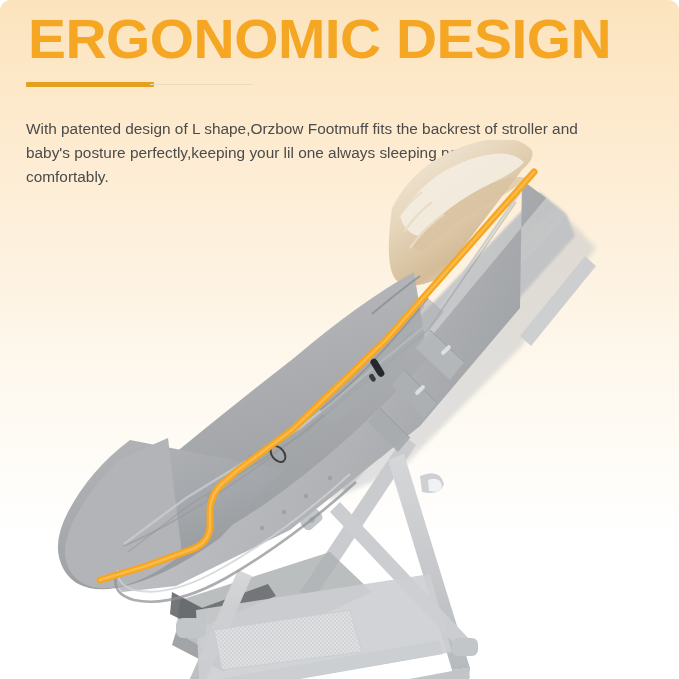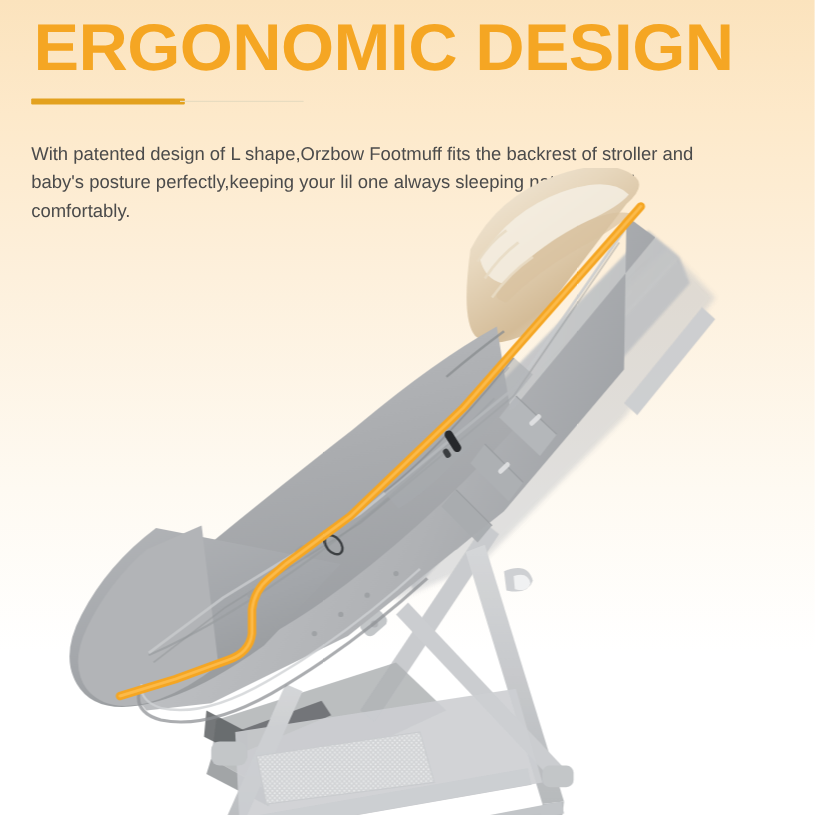--- a/index.html
+++ b/index.html
@@ -7,20 +7,21 @@
     width:679px;height:679px;
     font-family:"Liberation Sans", sans-serif;
     background:#ffffff;
     overflow:hidden;
   }
   #page{
     position:relative;
     width:679px;height:679px;
     background:linear-gradient(to bottom,#fbe3bd 0%,#fde9ca 14%,#fdf0dc 34%,#fefaf2 60%,#ffffff 80%,#ffffff 100%);
     overflow:hidden;
+    border-radius:11px;
   }
   
   #title{
     position:absolute;left:28px;top:9px;
     font-size:55px;
     line-height:60px;
     font-weight:bold;
     letter-spacing:-0.5px;
     color:#f5a623;
     white-space:nowrap;

